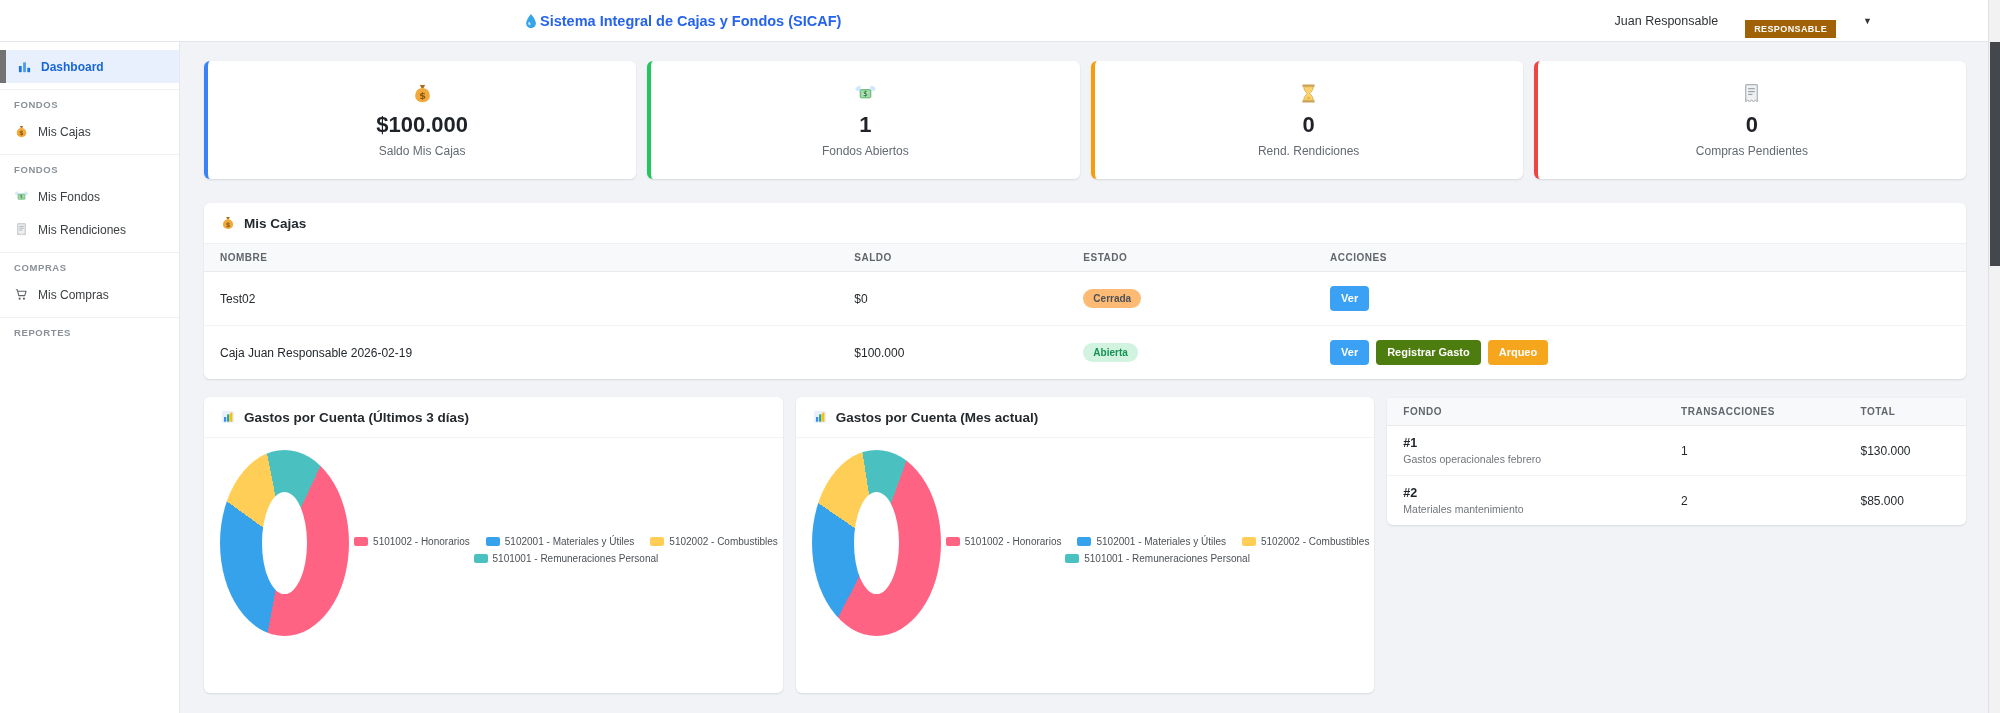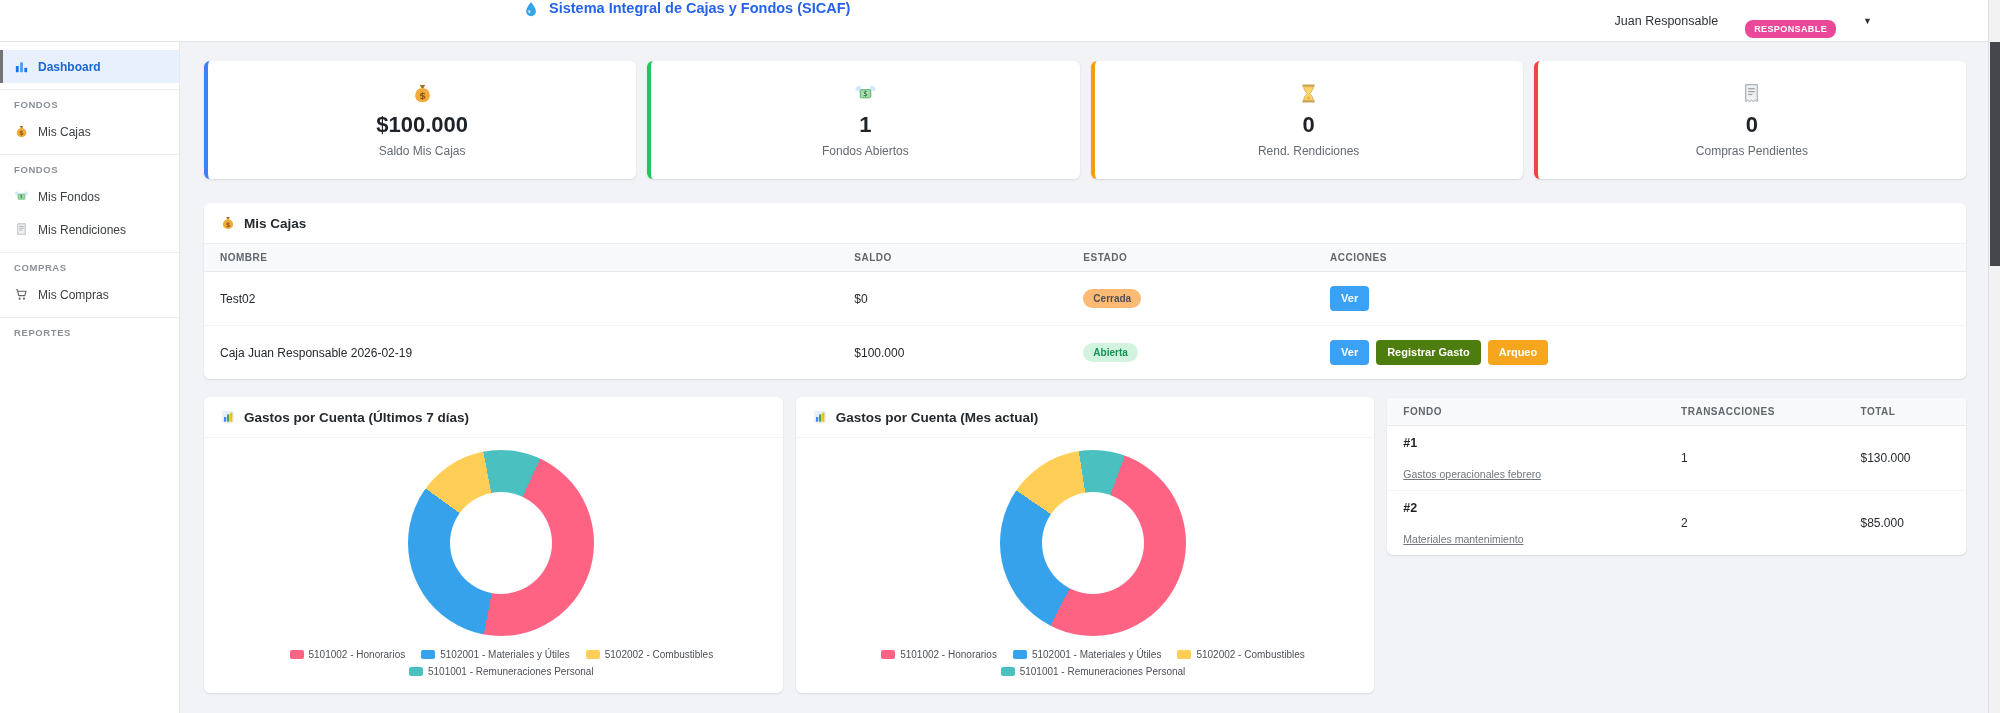--- a/index.html
+++ b/index.html
@@ -7,32 +7,32 @@
   body {
     font-family: "Liberation Sans", sans-serif;
     background: #f1f3f6;
     width: 2000px; height: 713px;
     position: relative;
   }
   .app { display: flex; flex-direction: column; height: 713px; }
 
   
   header.topbar { height: 42px; background: #fff; border-bottom: 1px solid #e3e6ea; position: relative; flex: 0 0 42px; z-index: 2; }
-  .brand { position: absolute; left: 522px; top: 0; height: 100%; display: flex; align-items: flex-start; gap: 9px; }
+  .brand { position: absolute; left: 522px; top: 0; height: 100%; display: flex; align-items: center; }
   .brand-title { color: #2563eb; font-weight: bold; font-size: 14.5px; }
   .user-menu { position: absolute; right: 128px; top: 0; height: 100%; display: flex; align-items: center; gap: 27px; cursor: pointer; }
   .user-name { font-size: 12.5px; color: #2f3337; }
-  .role-badge { background: #ec4899; color: #fff; font-size: 9px; font-weight: bold; letter-spacing: .4px; padding: 4px 9px; border-radius: 8px; margin-top: 16px; }
+  .role-badge { background: #a16207; color: #fff; font-size: 9px; font-weight: bold; letter-spacing: .4px; padding: 4px 9px; border-radius: 0; margin-top: 16px; }
   .caret { font-size: 9px; color: #333; }
 
   
   .layout { display: flex; flex: 1; min-height: 0; }
   aside.sidebar { width: 180px; flex: 0 0 180px; background: #fff; border-right: 1px solid #e6e8eb; padding-top: 8px; }
   .nav-item { height: 33px; display: flex; align-items: center; gap: 9px; padding: 0 14px; font-size: 12px; color: #3c4043; cursor: pointer; }
-  .nav-item.active { background: #e8f0fe; color: #1967d2; border-left: 3px solid #737373; padding-left: 11px; font-weight: bold; }
+  .nav-item.active { background: #e8f0fe; color: #1967d2; border-left: 6px solid #737373; padding-left: 11px; font-weight: bold; }
   .nav-section { font-size: 9.5px; font-weight: bold; color: #8a9097; letter-spacing: .6px; padding: 9px 14px 5px; border-top: 1px solid #eef0f2; margin-top: 6px; }
 
   main.content { flex: 1; padding: 19px 34px 0 24px; min-width: 0; }
 
   
   .stats-row { display: grid; grid-template-columns: repeat(4, 1fr); gap: 11px; margin-bottom: 24px; }
   .stat-card { background: #fff; border-radius: 6px; border-left: 4px solid #ccc; box-shadow: 0 1px 2px rgba(60,64,67,.14); height: 118px; display: flex; flex-direction: column; align-items: center; justify-content: center; }
   .stat-icon { width: 23px; height: 23px; margin-bottom: 8px; }
   .stat-value { font-size: 22px; font-weight: bold; color: #1f2328; line-height: 1.1; }
   .stat-label { font-size: 12px; color: #646a70; margin-top: 6px; }
@@ -48,36 +48,36 @@
   tbody td { padding: 14px 16px; font-size: 12px; color: #24292e; border-bottom: 1px solid #f1f3f4; vertical-align: middle; }
   tbody tr:last-child td { border-bottom: none; }
   .mis-cajas-card th:nth-child(1) { width: 36%; }
   .mis-cajas-card th:nth-child(2) { width: 13%; }
   .mis-cajas-card th:nth-child(3) { width: 14%; }
   .fondos-card th:nth-child(1) { width: 48%; }
   .fondos-card th:nth-child(2) { width: 31%; }
   .fondos-card th:nth-child(3) { width: 21%; }
   .fondos-card tbody td { padding: 10px 16px; }
   .rank { font-weight: bold; font-size: 12.5px; color: #1f2328; }
-  .desc { font-size: 10.5px; color: #70767c; margin-top: 18px; text-decoration: underline; }
+  .desc { font-size: 10.5px; color: #70767c; margin-top: 3px; }
 
   
   .badge { display: inline-block; padding: 4px 10px; border-radius: 10px; font-size: 10px; font-weight: bold; }
   .badge-secondary { background: #fdba74; color: #4b5157; }
   .badge-success { background: #d2f3e0; color: #149254; }
   .btn { display: inline-block; border: none; border-radius: 4px; color: #fff; font-size: 11px; font-weight: bold; padding: 6px 11px; margin-right: 7px; cursor: pointer; font-family: inherit; line-height: 1.2; }
   .btn-info { background: #3ba1f4; }
   .btn-success { background: #4d7c0f; }
   .btn-warning { background: #f5a61d; }
 
   
   .charts-row { display: grid; grid-template-columns: 1fr 1fr 1fr; gap: 13px; align-items: start; }
   .chart-card { height: 296px; }
   .chart-card .card-header { border-bottom: 1px solid #f1f3f4; }
-  .chart-body { display: flex; flex-direction: column; align-items: center; padding-top: 12px; margin-left: 16px; }
+  .chart-body { display: flex; align-items: center; padding-top: 12px; margin-left: 16px; }
   .donut { width: 186px; height: 186px; border-radius: 50%; position: relative; background: #eee; }
   .donut::after { content: ""; position: absolute; inset: 42px; background: #fff; border-radius: 50%; }
   .legend { display: flex; flex-wrap: wrap; justify-content: center; column-gap: 16px; row-gap: 6px; margin-top: 13px; max-width: 460px; }
   .legend-item { display: flex; align-items: center; gap: 5px; }
   .legend-swatch { width: 14px; height: 9px; border-radius: 2px; display: inline-block; }
   .legend-label { font-size: 10px; color: #4c5157; }
 
   
   .icon { display: inline-flex; }
   .icon svg { width: 100%; height: 100%; display: block; }
@@ -264,21 +264,21 @@
         <div class="card chart-card">
           <div class="card-header">
             <span class="icon">
                 <svg viewBox="0 0 24 24">
                   <rect x="3" y="3" width="18" height="18" rx="2" fill="#e8f0fe"></rect>
                   <rect x="6" y="12" width="3.4" height="7" fill="#4285f4"></rect>
                   <rect x="10.6" y="8" width="3.4" height="11" fill="#34a853"></rect>
                   <rect x="15.2" y="5.5" width="3.4" height="13.5" fill="#fbbc04"></rect>
                 </svg>
               </span>
-            <span>Gastos por Cuenta (Últimos 7 días)</span>
+            <span>Gastos por Cuenta (Últimos 3 días)</span>
           </div>
           <div class="chart-body">
             <div class="donut" style="background: conic-gradient(from 25deg, rgb(255, 99, 132) 0deg, rgb(255, 99, 132) 165.6deg, rgb(54, 162, 235) 165.6deg, rgb(54, 162, 235) 280.8deg, rgb(255, 206, 86) 280.8deg, rgb(255, 206, 86) 324deg, rgb(75, 192, 192) 324deg, rgb(75, 192, 192) 360deg);"></div>
             <div class="legend">
                 <span class="legend-item">
                   <span class="legend-swatch" style="background: rgb(255, 99, 132);"></span>
                   <span class="legend-label">5101002 - Honorarios</span>
                 </span>
                 <span class="legend-item">
                   <span class="legend-swatch" style="background: rgb(54, 162, 235);"></span>

